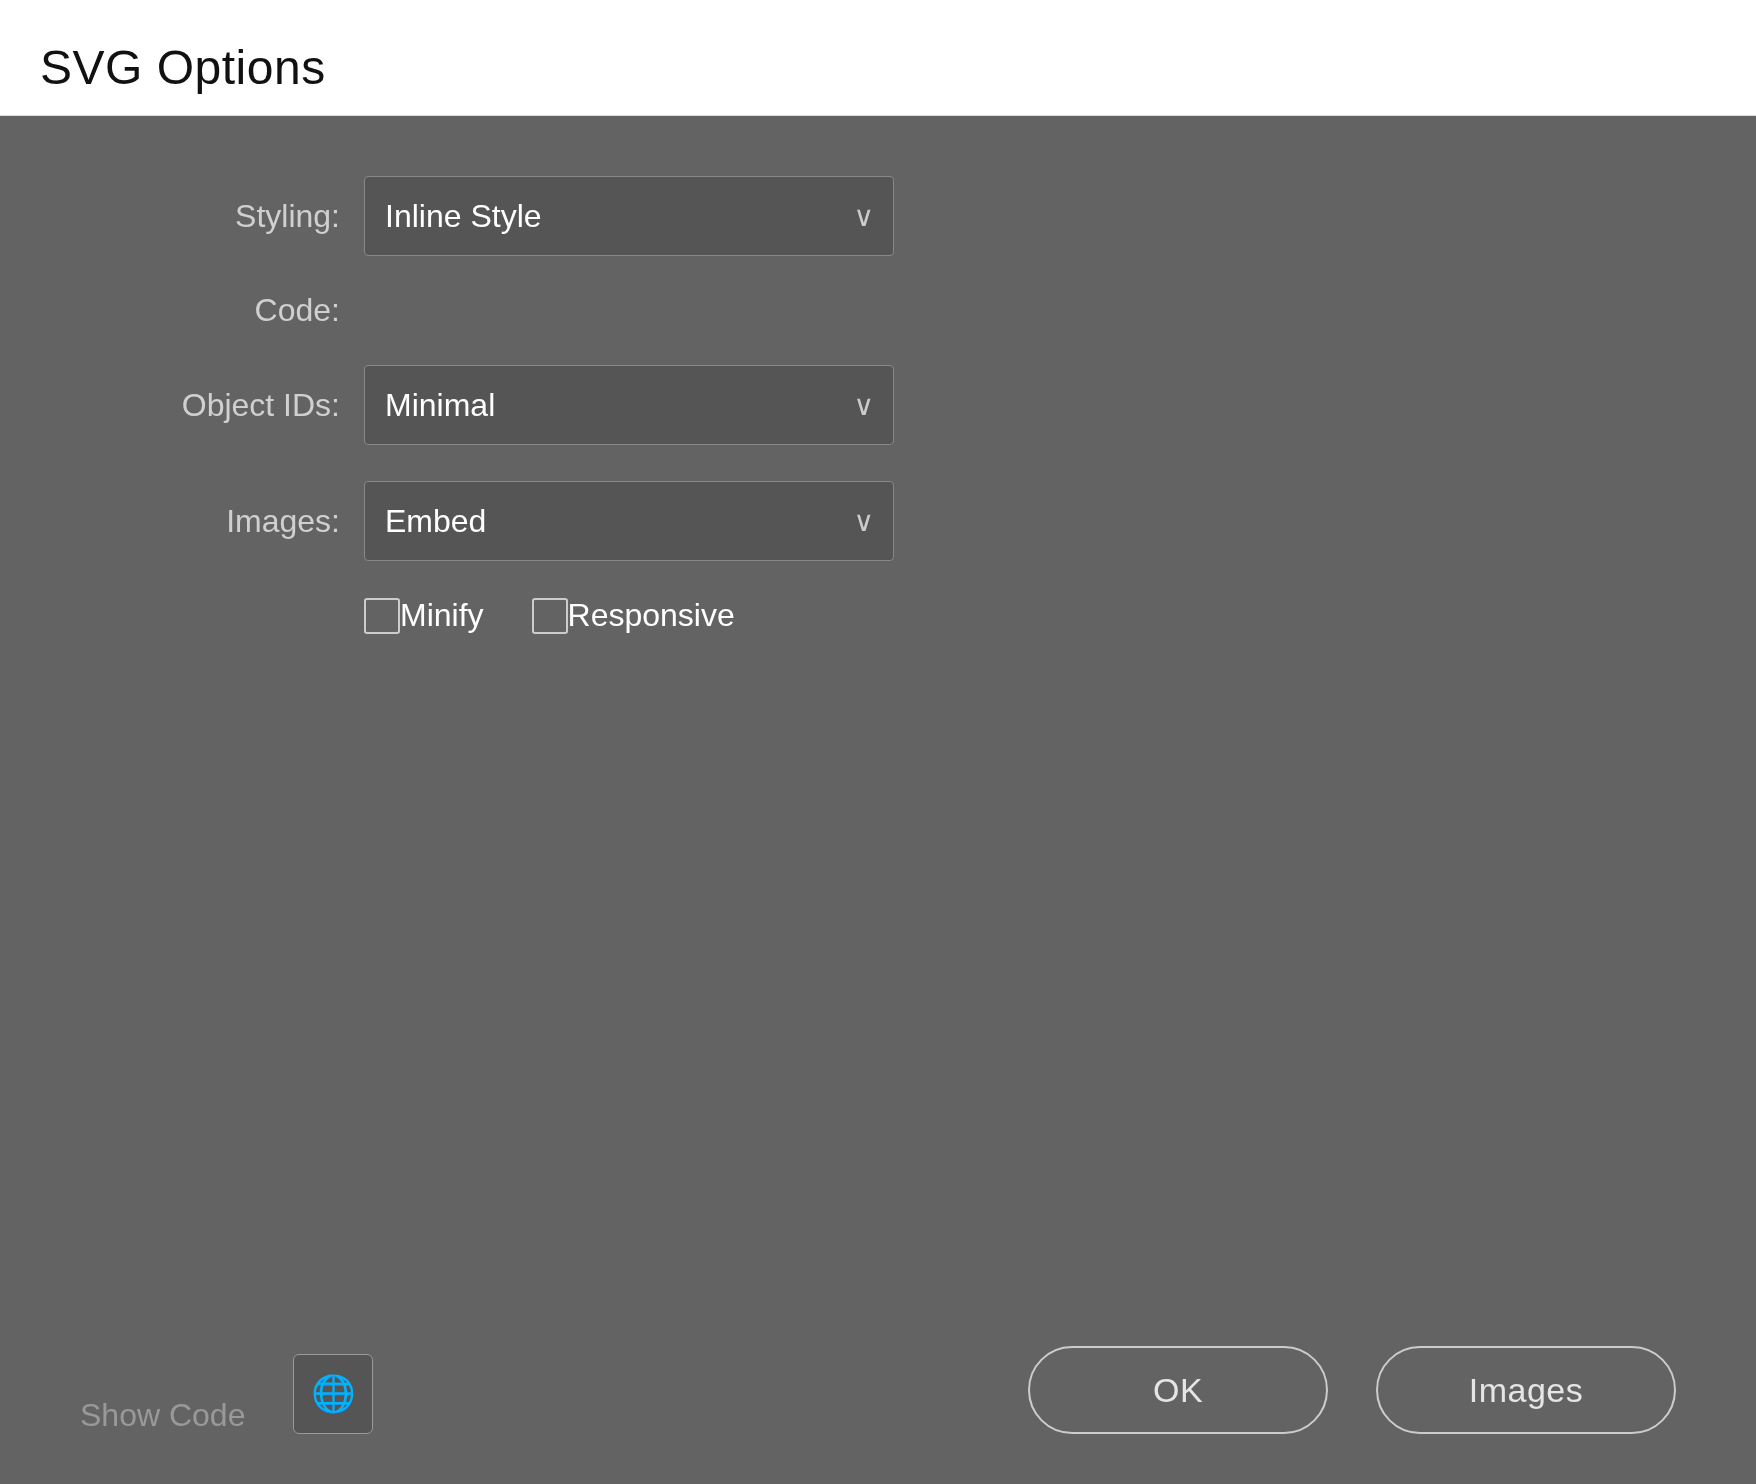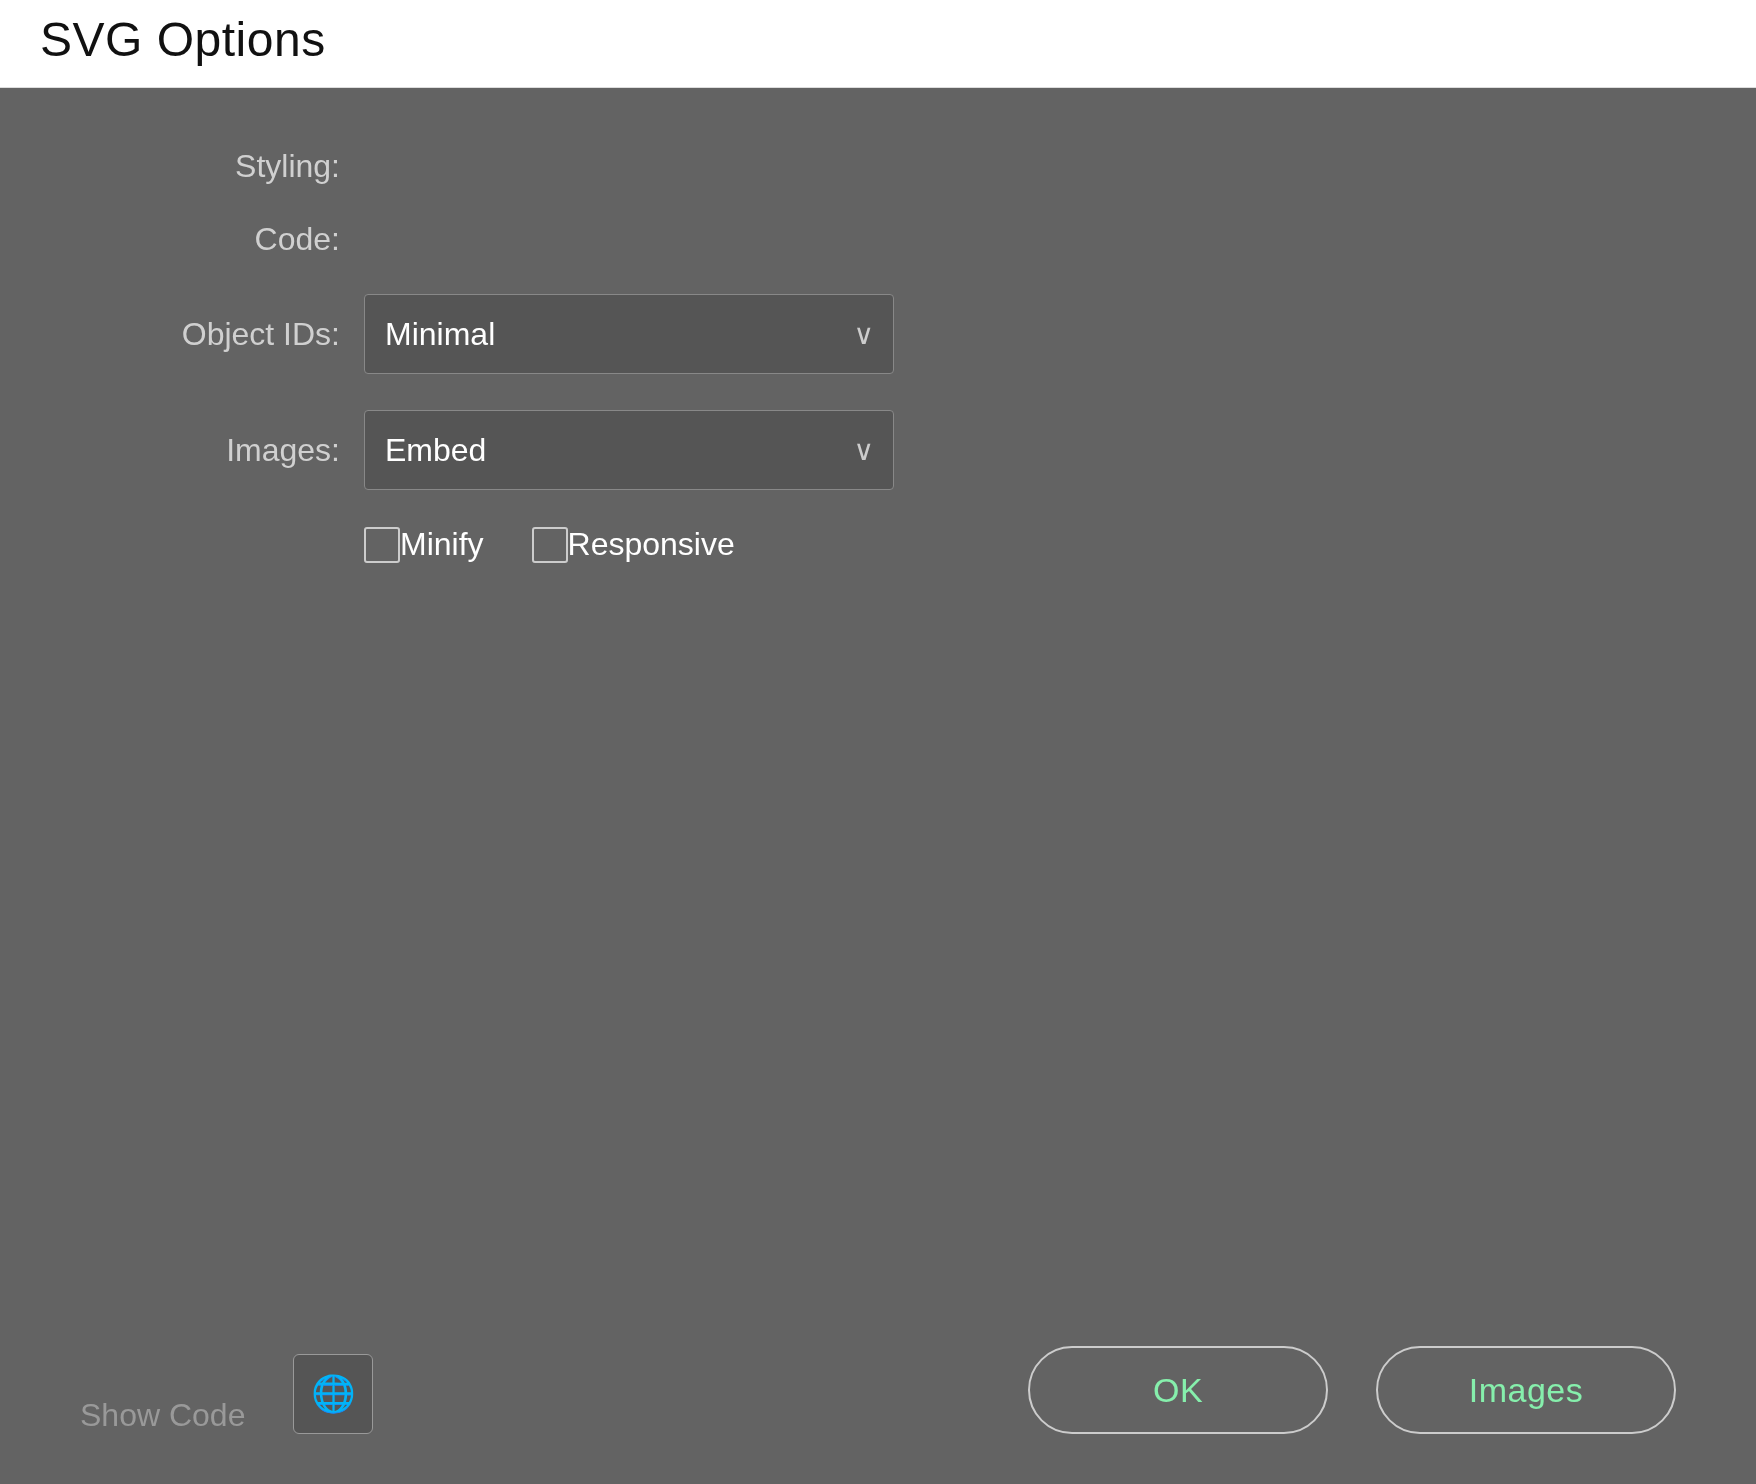--- a/index.html
+++ b/index.html
@@ -12,21 +12,21 @@
       width: 1756px;
       height: 1484px;
       font-family: Arial, sans-serif;
       background: #fff;
       display: flex;
       flex-direction: column;
     }
 
     .title-bar {
       background: #ffffff;
-      padding: 12px 40px 20px 40px;
+      padding: 40px 40px 20px 40px;
       border-bottom: 1px solid #ddd;
     }
 
     .title-bar h1 {
       font-size: 48px;
       font-weight: 400;
       color: #111;
       letter-spacing: 0.5px;
     }
 
@@ -162,21 +162,21 @@
     .spacer {
       flex: 1;
     }
 
     .action-btn {
       width: 300px;
       height: 88px;
       background: transparent;
       border: 2.5px solid #ccc;
       border-radius: 50px;
-      color: #86efac;
+      color: #e5e5e5;
       font-size: 34px;
       cursor: pointer;
       letter-spacing: 0.5px;
     }
 
     select option {
       background: #555;
       color: #fff;
     }
   </style>
@@ -186,20 +186,28 @@
 <div class="title-bar">
   <h1>SVG Options</h1>
 </div>
 
 <div class="dialog-body">
 
   <div class="options-area">
 
     <div class="option-row">
       <span class="option-label">Styling:</span>
+      <div class="select-wrapper">
+        <select>
+          <option selected="">Inline Style</option>
+          <option>Internal CSS</option>
+          <option>External CSS</option>
+          <option>Presentation Attributes</option>
+        </select>
+      </div>
     </div>
 
     <div class="option-row">
       <span class="option-label">Code:</span>
     </div>
 
     <div class="option-row">
       <span class="option-label">Object IDs:</span>
       <div class="select-wrapper">
         <select>

